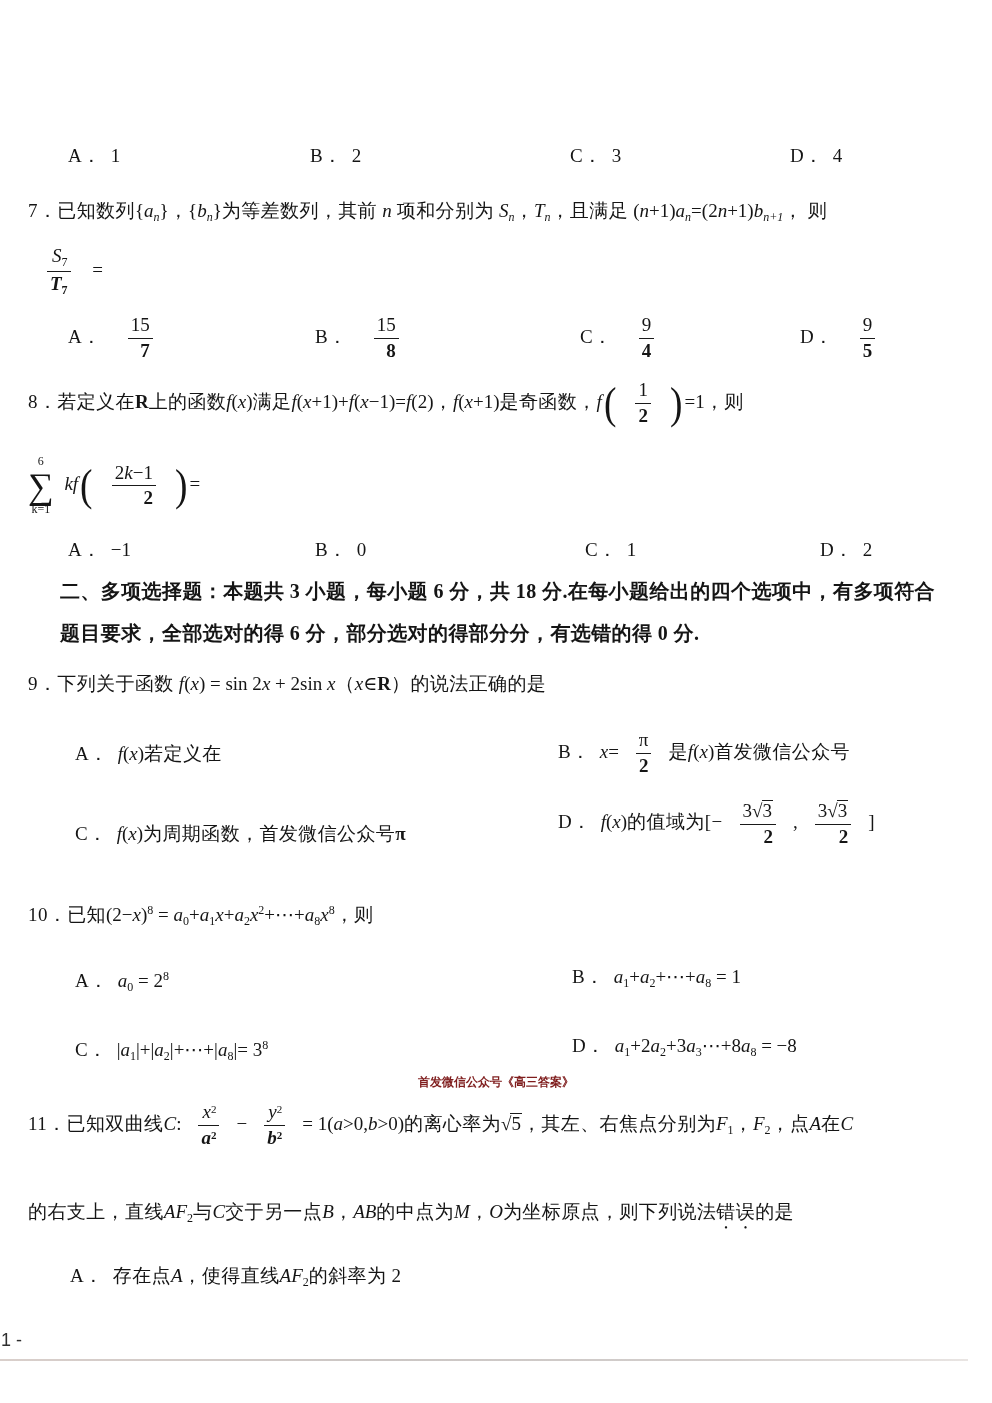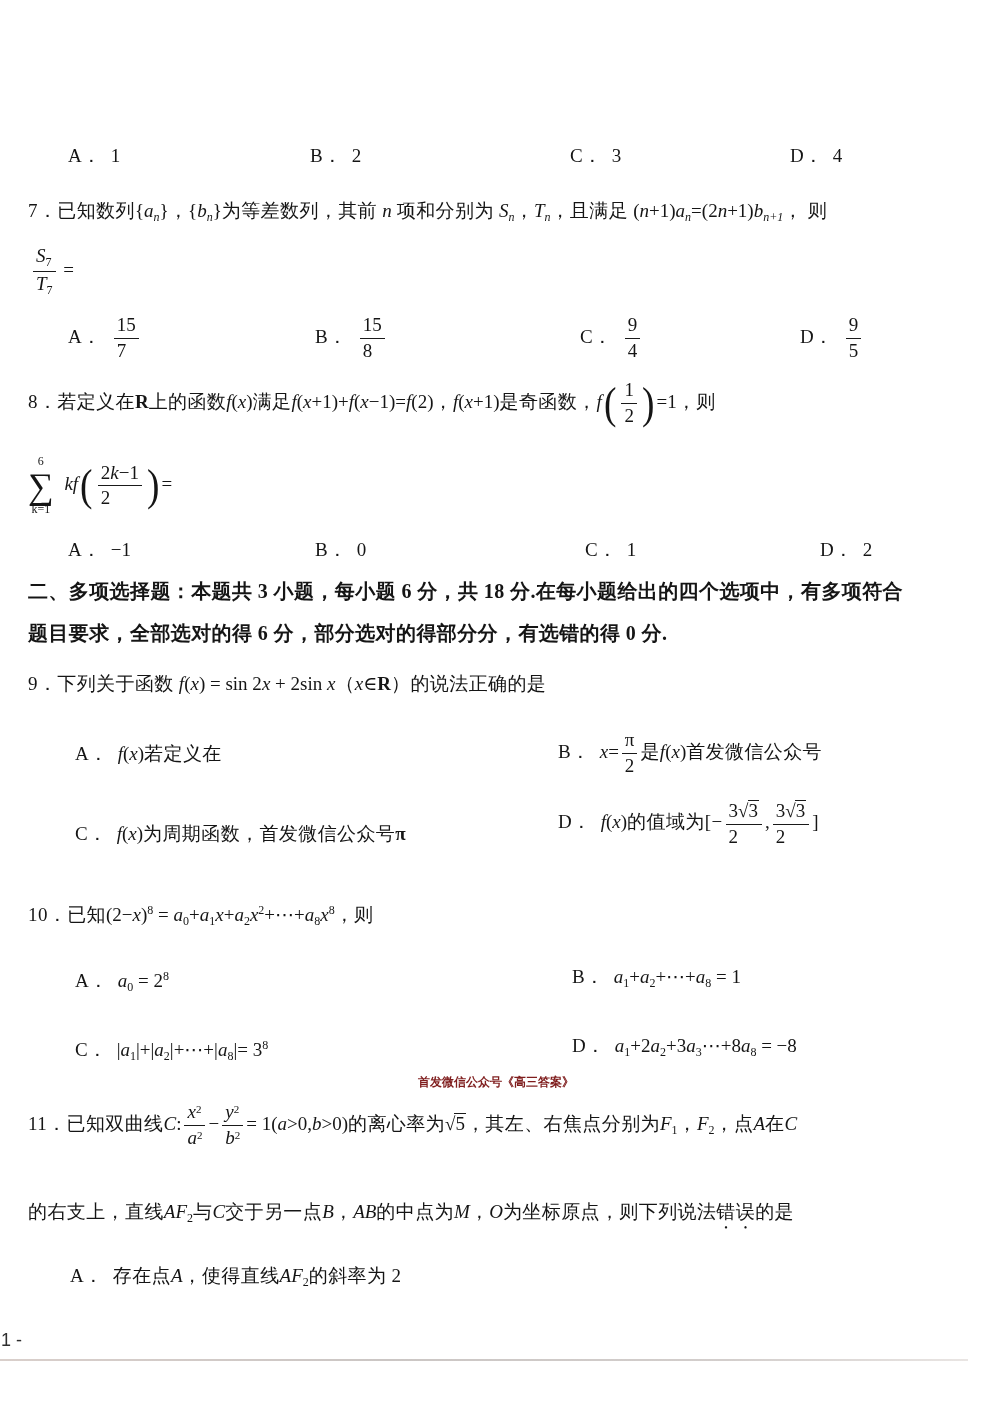--- a/index.html
+++ b/index.html
@@ -14,34 +14,34 @@
   .opt{position:absolute;white-space:nowrap;}
   .ol{margin-right:10px;}
   .cn{letter-spacing:0.4px;}
   .it{font-style:italic;}
   .bold{font-weight:bold;}
   .pi{font-weight:bold;}
   .sb{font-size:12px;vertical-align:-4px;}
   .sbi{font-size:12px;vertical-align:-4px;font-style:italic;}
   .sp{font-size:12px;vertical-align:7px;}
   .sp2{font-size:11px;vertical-align:5px;}
-  .frac{display:inline-block;vertical-align:middle;text-align:left;line-height:1.1;margin:0 3px;}
+  .frac{display:inline-block;vertical-align:middle;text-align:right;line-height:1.1;margin:0 17px;}
   .fn{display:block;padding:0 3px 2px;}
-  .fd{display:block;border-top:1.4px solid #1a1a1a;padding:2px 3px 0;}
+  .fd{display:block;border-top:1.4px solid #1a1a1a;padding:2px 3px 0;font-weight:bold;}
   .bigp{font-size:44px;line-height:0.9;vertical-align:middle;font-weight:300;display:inline-block;transform:scaleX(0.85);margin:0 1px;}
   .sum{display:inline-block;vertical-align:middle;text-align:center;line-height:1;margin-right:6px;}
   .sum .lim{display:block;font-size:12px;line-height:1.15;}
   .sum .sg{display:block;font-size:36px;line-height:0.95;}
   .rad{display:inline-block;border-top:1.5px solid #1a1a1a;line-height:1.05;padding:0 1px;}
   .rk{letter-spacing:-1px;}
   .emph{
     -webkit-text-emphasis:filled dot;text-emphasis:filled dot;
     -webkit-text-emphasis-position:under;text-emphasis-position:under right;
   }
-  .hd{font-weight:bold;font-size:20px;letter-spacing:0.4px;}
+  .hd{font-weight:bold;font-size:20px;letter-spacing:0.4px;margin-left:32px;}
   .wm{position:absolute;left:0;right:0;text-align:center;font-size:12px;font-weight:bold;}
   .rule{position:absolute;left:0;top:1359px;width:968px;height:2px;
         background:linear-gradient(to right,#d9cfcb,#cbc6c4 40%,#d3cecc 75%,#e9e5e3);}
   .mark{position:absolute;left:1px;top:1330px;font-size:18px;font-family:"Liberation Sans","DejaVu Sans",sans-serif;color:#2e2e2e;}
 </style>
 </head>
 <body>
 
 <div class="page">
 

